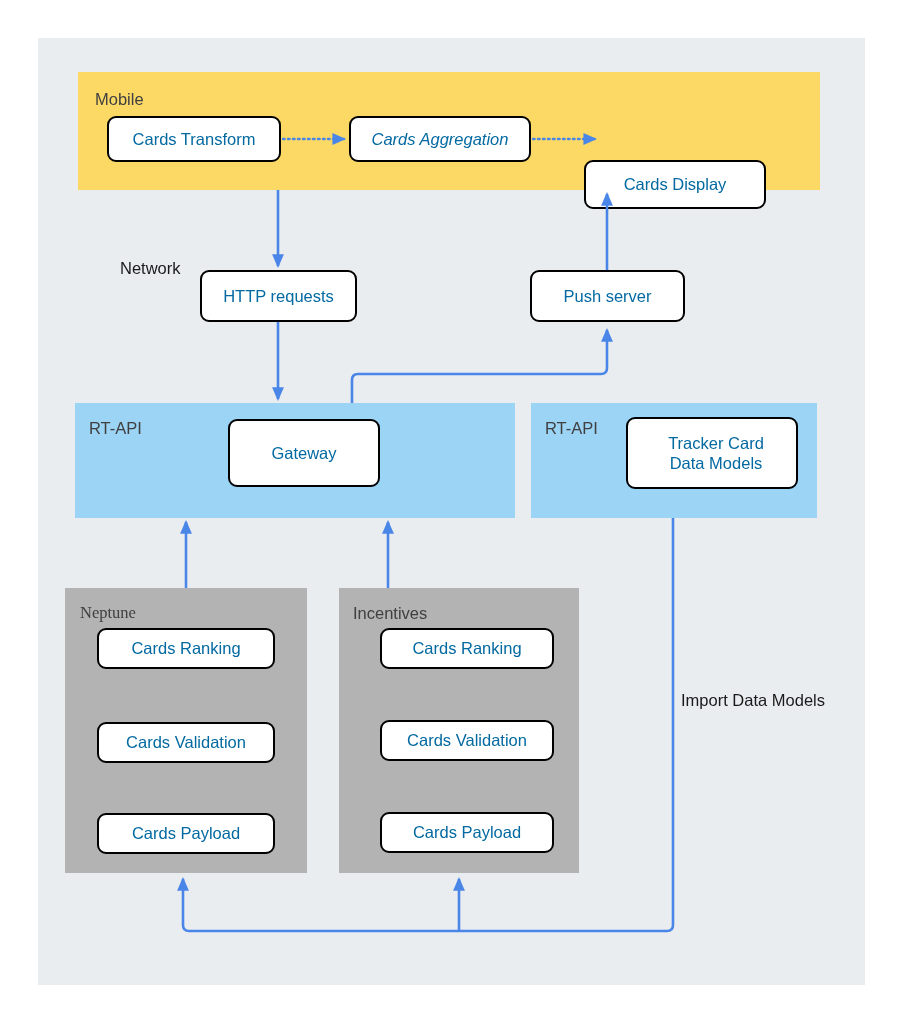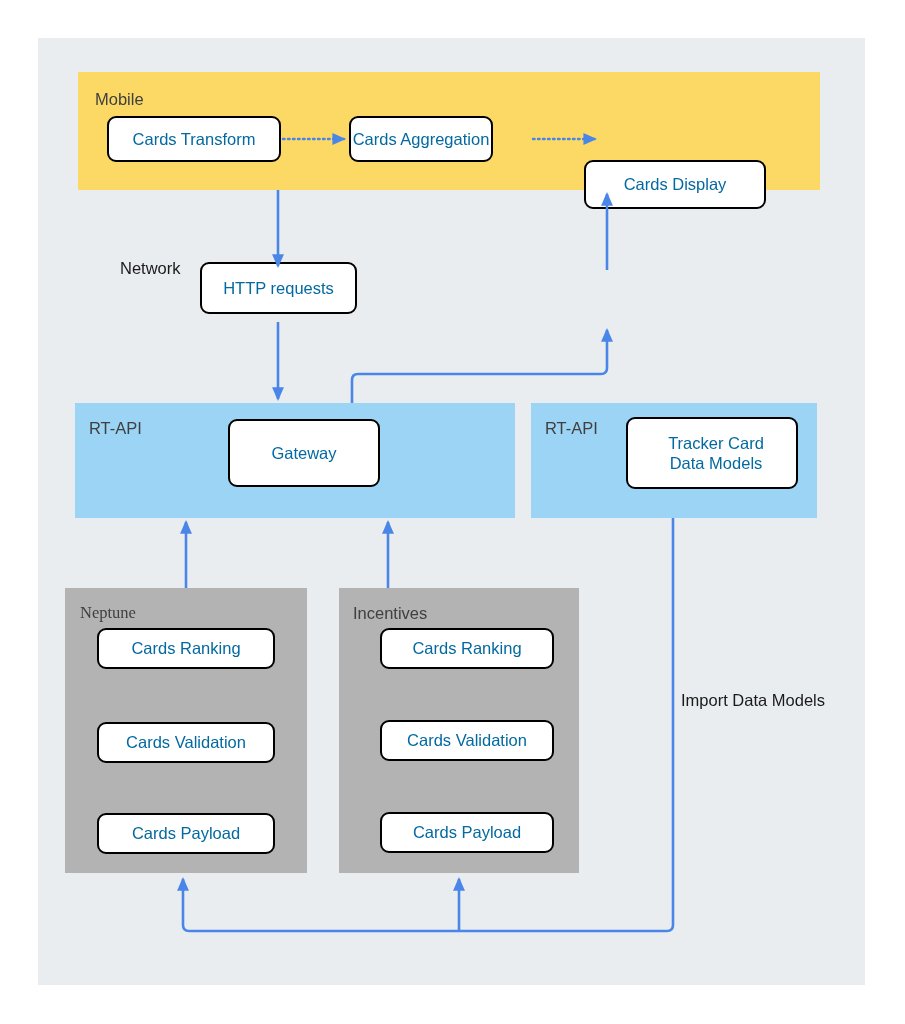--- a/index.html
+++ b/index.html
@@ -82,28 +82,29 @@
 <div id="stage">
 
   <div id="canvas"></div>
 
   <div class="group yellow" style="left:78px; top:72px; width:742px; height:118px;">
   </div>
   <div class="group-label" style="left:95px; top:90px;">Mobile</div>
 
   <div class="node" style="left:107px; top:116px; width:174px; height:46px;">Cards Transform</div>
 
-  <div class="node" style="left:349px; top:116px; width:144px; height:46px;">Cards Aggregation</div>
+  <div class="node" style="left:349px; top:116px; width:182px; height:46px;font-style:italic;">Cards Aggregation</div>
 
   <div class="node" style="left:584px; top:116px; width:182px; height:49px;margin-top:44px;">Cards Display</div>
 
   <div class="free-label" style="left:120px; top:243px;margin-top:16px;">Network</div>
 
-  <div class="node" style="left:200px; top:262px; width:157px; height:52px;">HTTP requests</div>
+  <div class="node" style="left:200px; top:270px; width:157px; height:52px;">HTTP requests</div>
 
+  <div class="node" style="left:530px; top:270px; width:155px; height:52px;">Push server</div>
 
   <div class="group blue" style="left:75px; top:403px; width:440px; height:115px;"></div>
   <div class="group-label" style="left:89px; top:419px;">RT-API</div>
 
   <div class="node" style="left:228px; top:419px; width:152px; height:68px;">Gateway</div>
 
   <div class="group blue" style="left:531px; top:403px; width:286px; height:115px;"></div>
   <div class="group-label" style="left:545px; top:419px;">RT-API</div>
 
   <div class="node" style="left:626px; top:417px; width:172px; height:72px;padding-left:8px;">Tracker Card

